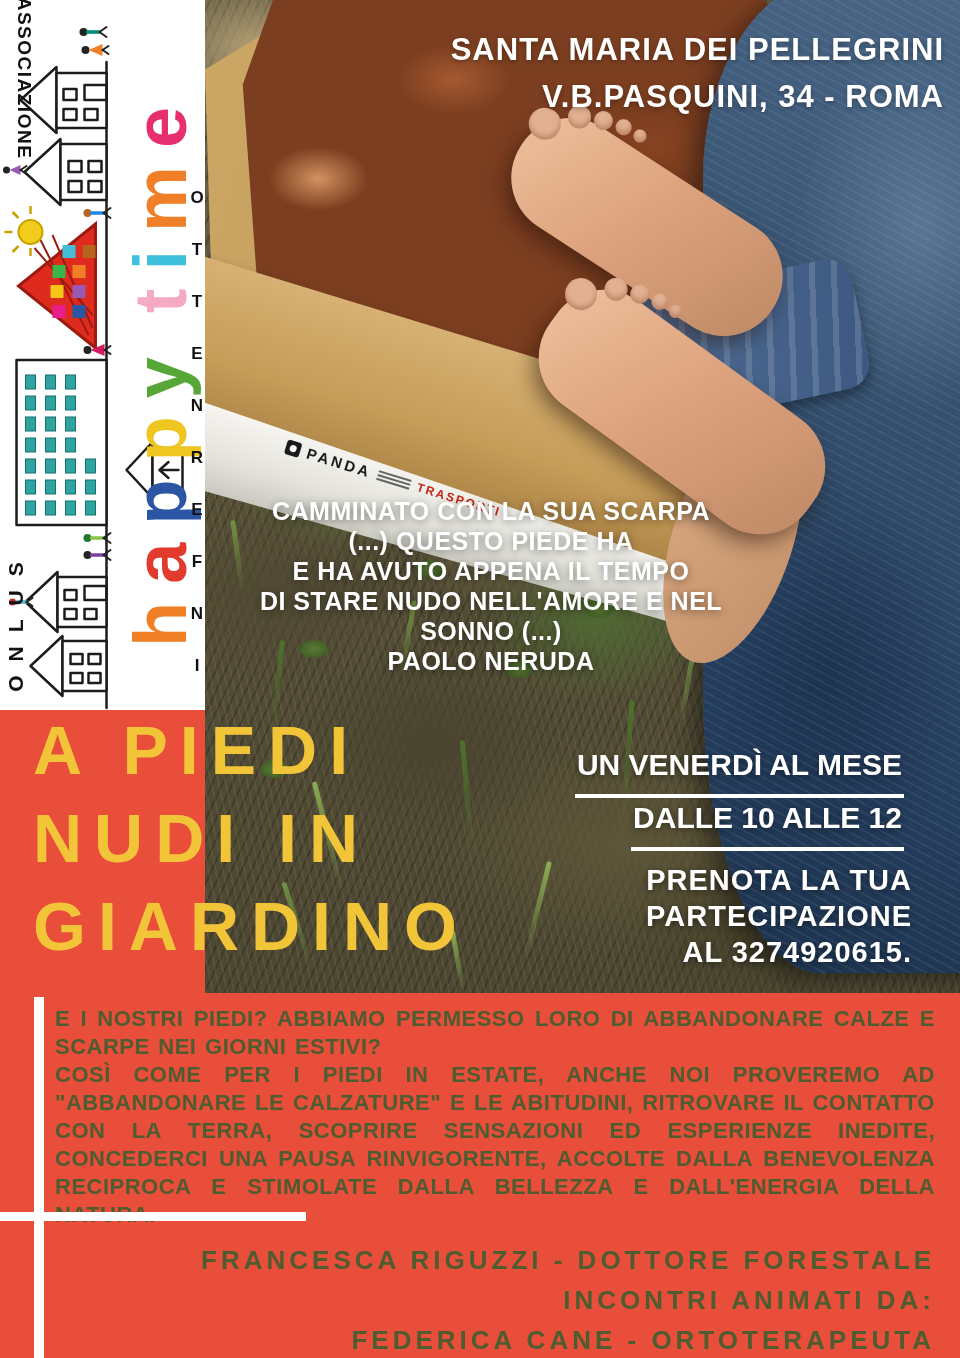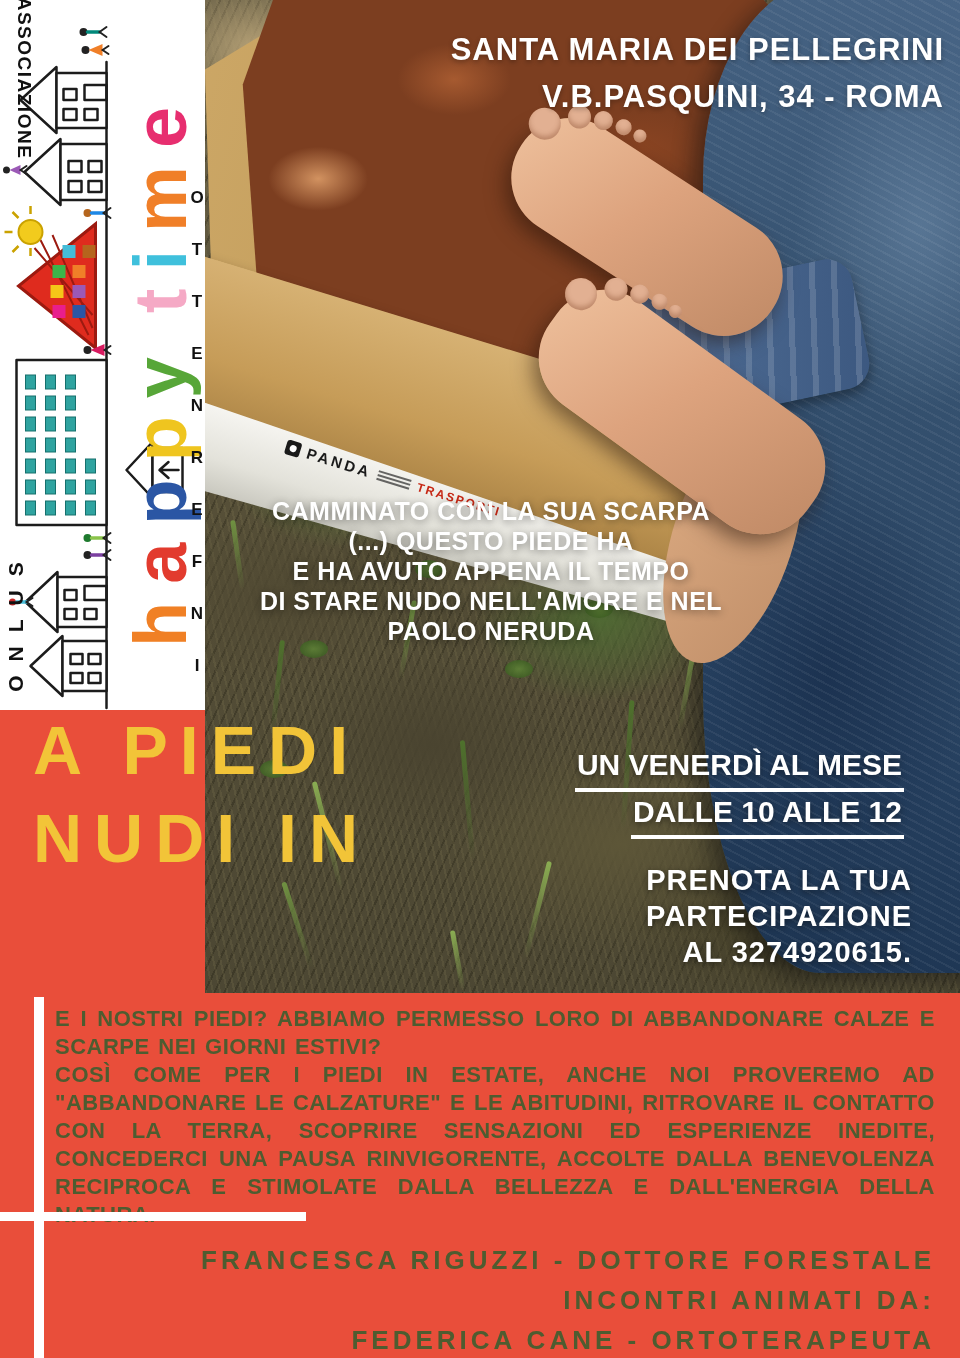--- a/index.html
+++ b/index.html
@@ -87,21 +87,21 @@
   .t4{left:68px;top:-20px;width:16px;height:16px;}
   .t5{left:88px;top:-20px;width:13px;height:13px;}
 
   
   .address{position:absolute;right:16px;top:26px;text-align:right;color:#fff;font-weight:bold;
     font-size:31px;line-height:47px;letter-spacing:1px;z-index:12;text-shadow:0 2px 5px rgba(0,0,0,.3);}
   .quote{position:absolute;left:18px;top:496px;width:536px;text-align:center;color:#fff;font-weight:bold;
     font-size:25px;line-height:30px;letter-spacing:.5px;z-index:12;text-shadow:0 2px 8px rgba(0,0,0,.45);}
   .schedule{position:absolute;right:56px;top:748px;text-align:right;color:#fff;font-weight:bold;
     font-size:30px;z-index:12;text-shadow:0 2px 6px rgba(0,0,0,.4);}
-  .schedule .ul{display:inline-block;border-bottom:4px solid #fff;padding:0 2px 6px 2px;margin-bottom:3px;}
+  .schedule .ul{display:inline-block;border-bottom:4px solid #fff;padding:0 2px 12px 2px;margin-bottom:3px;}
   .booking{position:absolute;right:48px;top:862px;text-align:right;color:#fff;font-weight:bold;
     font-size:29px;line-height:36px;letter-spacing:1px;z-index:12;text-shadow:0 2px 6px rgba(0,0,0,.45);}
 
   
   .logocol{position:absolute;left:0;top:0;width:205px;height:710px;background:#fff;overflow:hidden;}
   .houses{position:absolute;left:103px;top:360px;width:700px;height:205px;
     transform:translate(-50%,-50%) rotate(-90deg);}
   .assoc{position:absolute;left:24px;top:78px;transform:translate(-50%,-50%) rotate(90deg);
     white-space:nowrap;font-size:19px;font-weight:bold;color:#111;letter-spacing:1.5px;}
   .onlus{position:absolute;left:16px;top:620px;transform:translate(-50%,-50%) rotate(-90deg);
@@ -201,20 +201,21 @@
     <div class="address">
       <div>SANTA MARIA DEI PELLEGRINI</div>
       <div>V.B.PASQUINI, 34 - ROMA</div>
     </div>
 
     <div class="quote">
       <div>CAMMINATO CON LA SUA SCARPA</div>
       <div>(...) QUESTO PIEDE HA</div>
       <div>E HA AVUTO APPENA IL TEMPO</div>
       <div>DI STARE NUDO NELL'AMORE E NEL</div>
+      <div>SONNO (...)</div>
       <div>PAOLO NERUDA</div>
     </div>
 
     <div class="schedule">
       <div><span class="ul">UN VENERDÌ AL MESE</span></div>
       <div><span class="ul">DALLE 10 ALLE 12</span></div>
     </div>
 
     <div class="booking">
       <div>PRENOTA LA TUA</div>
@@ -380,20 +381,21 @@
         <div>F</div>
         <div>N</div>
         <div>I</div>
       </div>
   </div>
 
   <div class="redblock"></div>
   <div class="title">
     <div>A PIEDI</div>
     <div>NUDI IN</div>
+    <div>GIARDINO</div>
   </div>
 
   <div class="bottom">
     <p class="para para1">E I NOSTRI PIEDI? ABBIAMO PERMESSO LORO DI ABBANDONARE CALZE E SCARPE NEI GIORNI ESTIVI?</p>
     <p class="para">COSÌ COME PER I PIEDI IN ESTATE, ANCHE NOI PROVEREMO AD "ABBANDONARE LE CALZATURE" E LE ABITUDINI, RITROVARE IL CONTATTO CON LA TERRA, SCOPRIRE SENSAZIONI ED ESPERIENZE INEDITE, CONCEDERCI UNA PAUSA RINVIGORENTE, ACCOLTE DALLA BENEVOLENZA RECIPROCA E STIMOLATE DALLA BELLEZZA E DALL'ENERGIA DELLA NATURA.</p>
     <div class="credits">
       <div>FRANCESCA RIGUZZI - DOTTORE FORESTALE</div>
       <div>INCONTRI ANIMATI DA:</div>
       <div>FEDERICA CANE - ORTOTERAPEUTA</div>
     </div>

